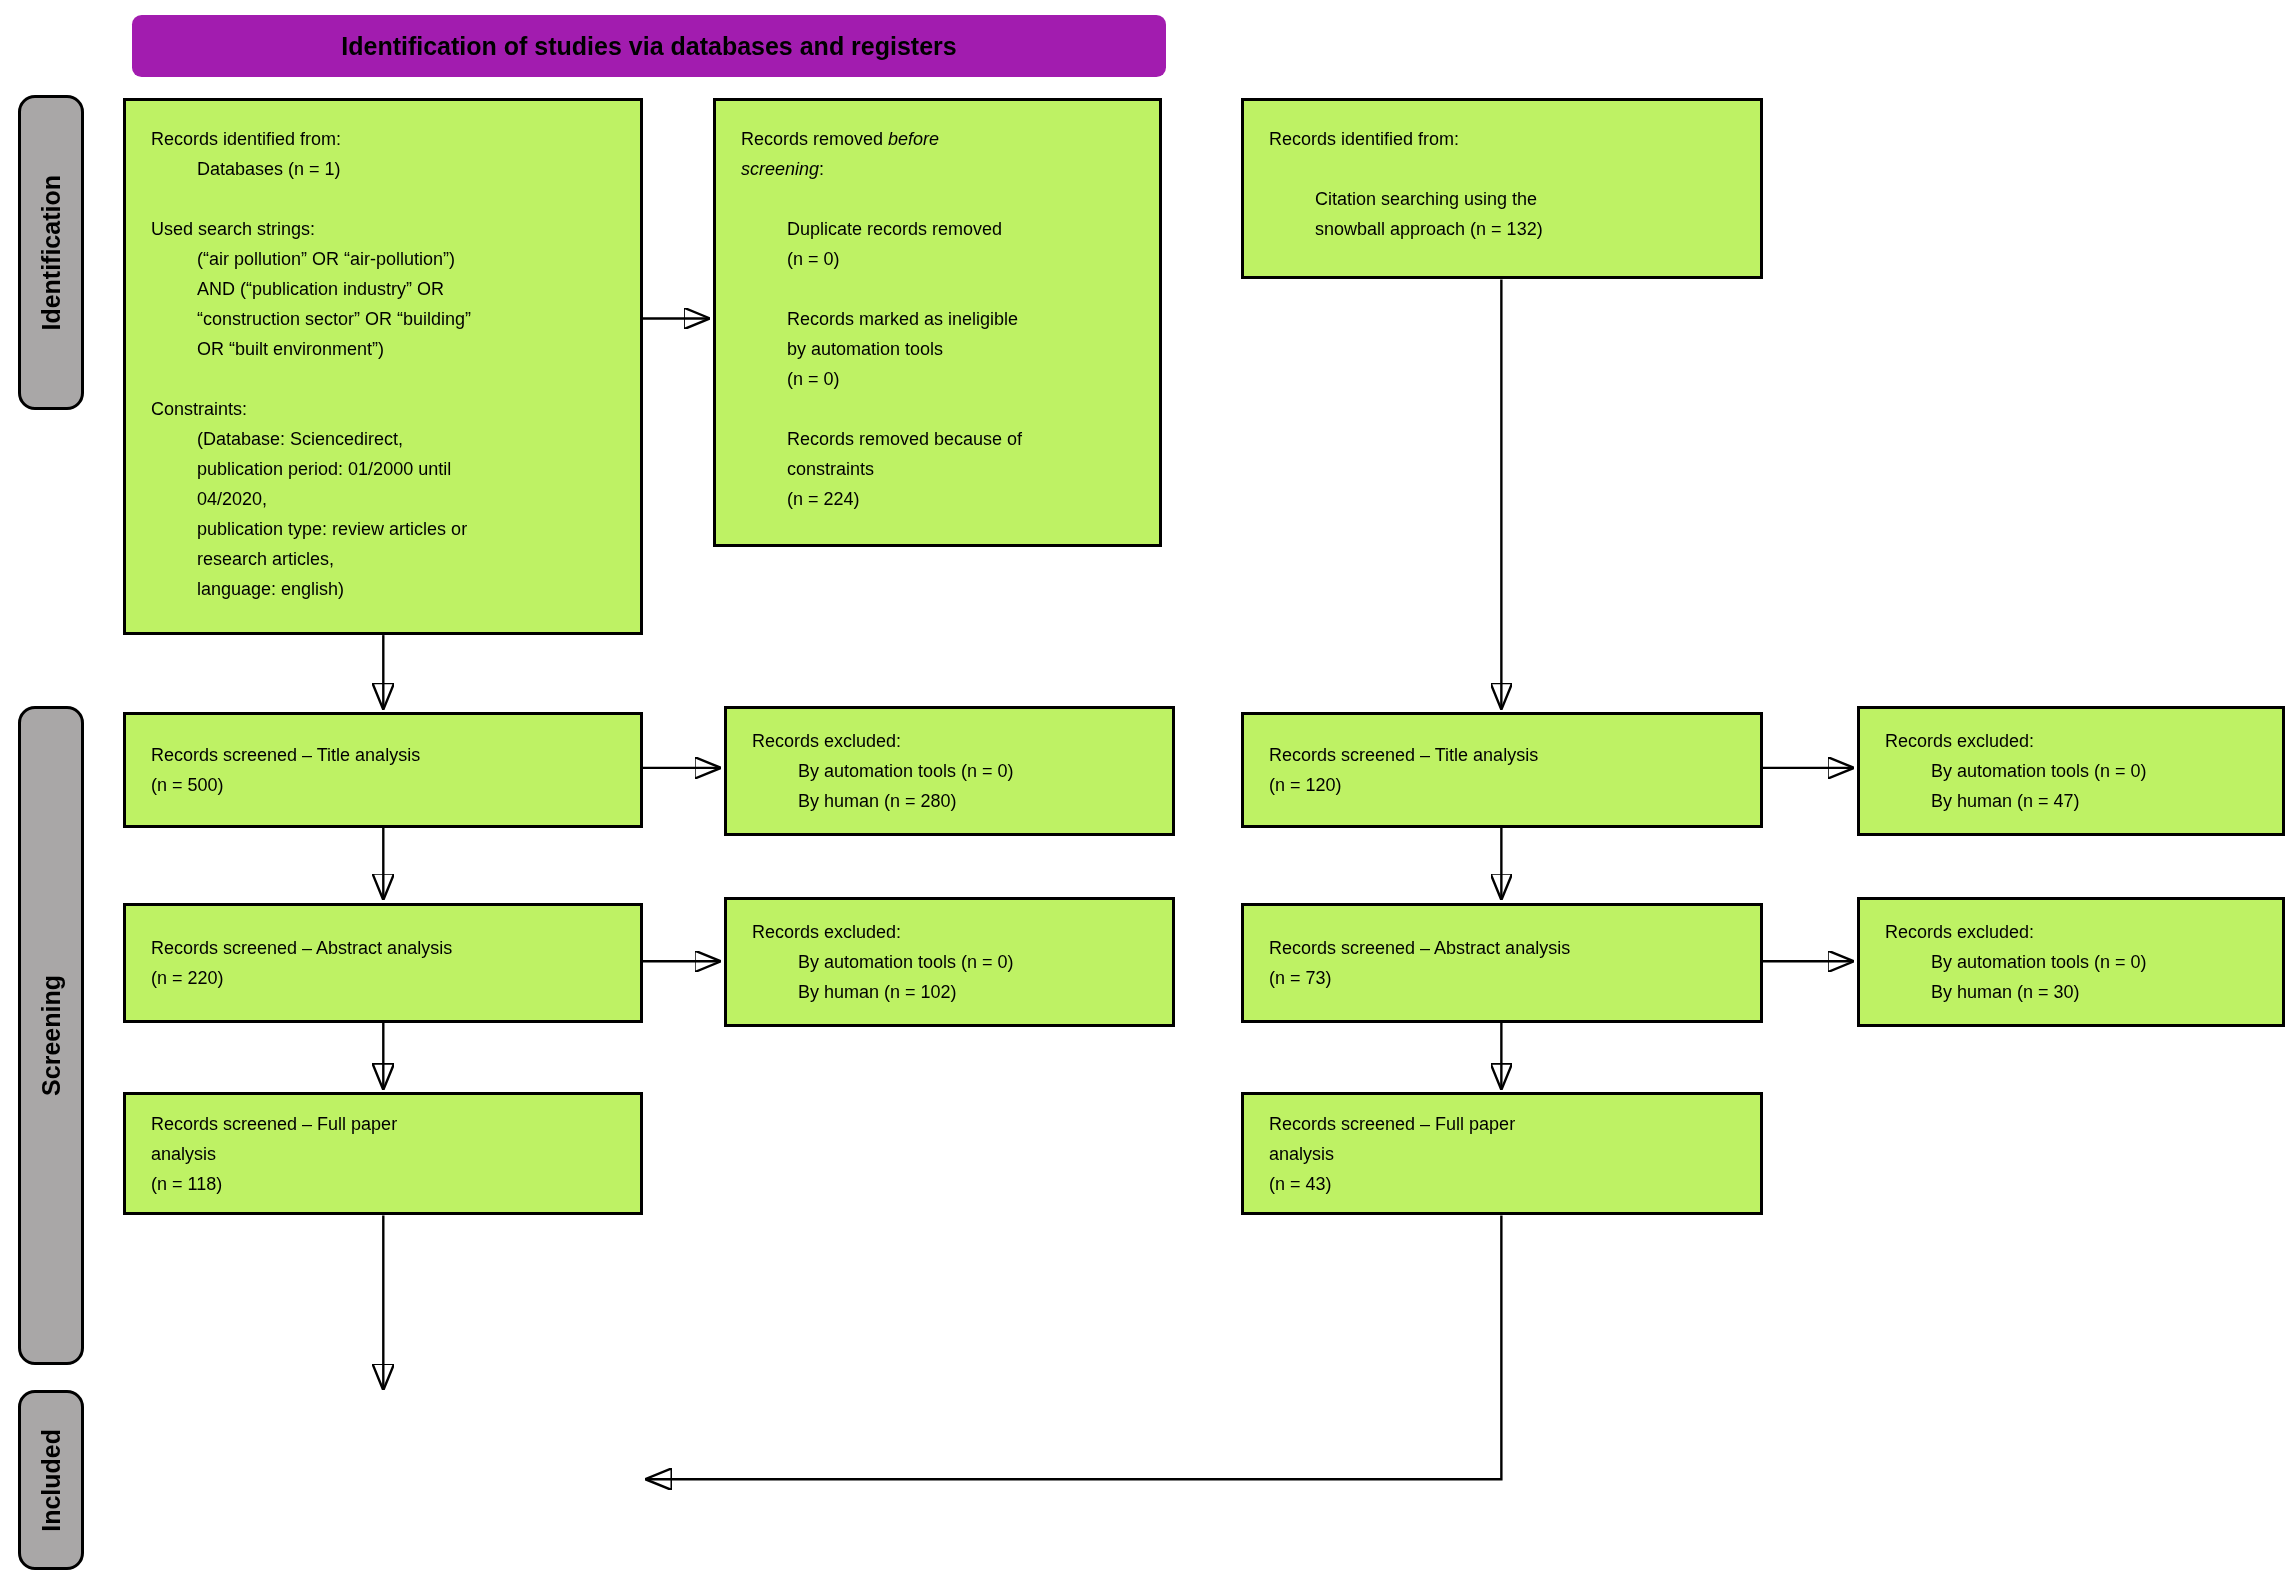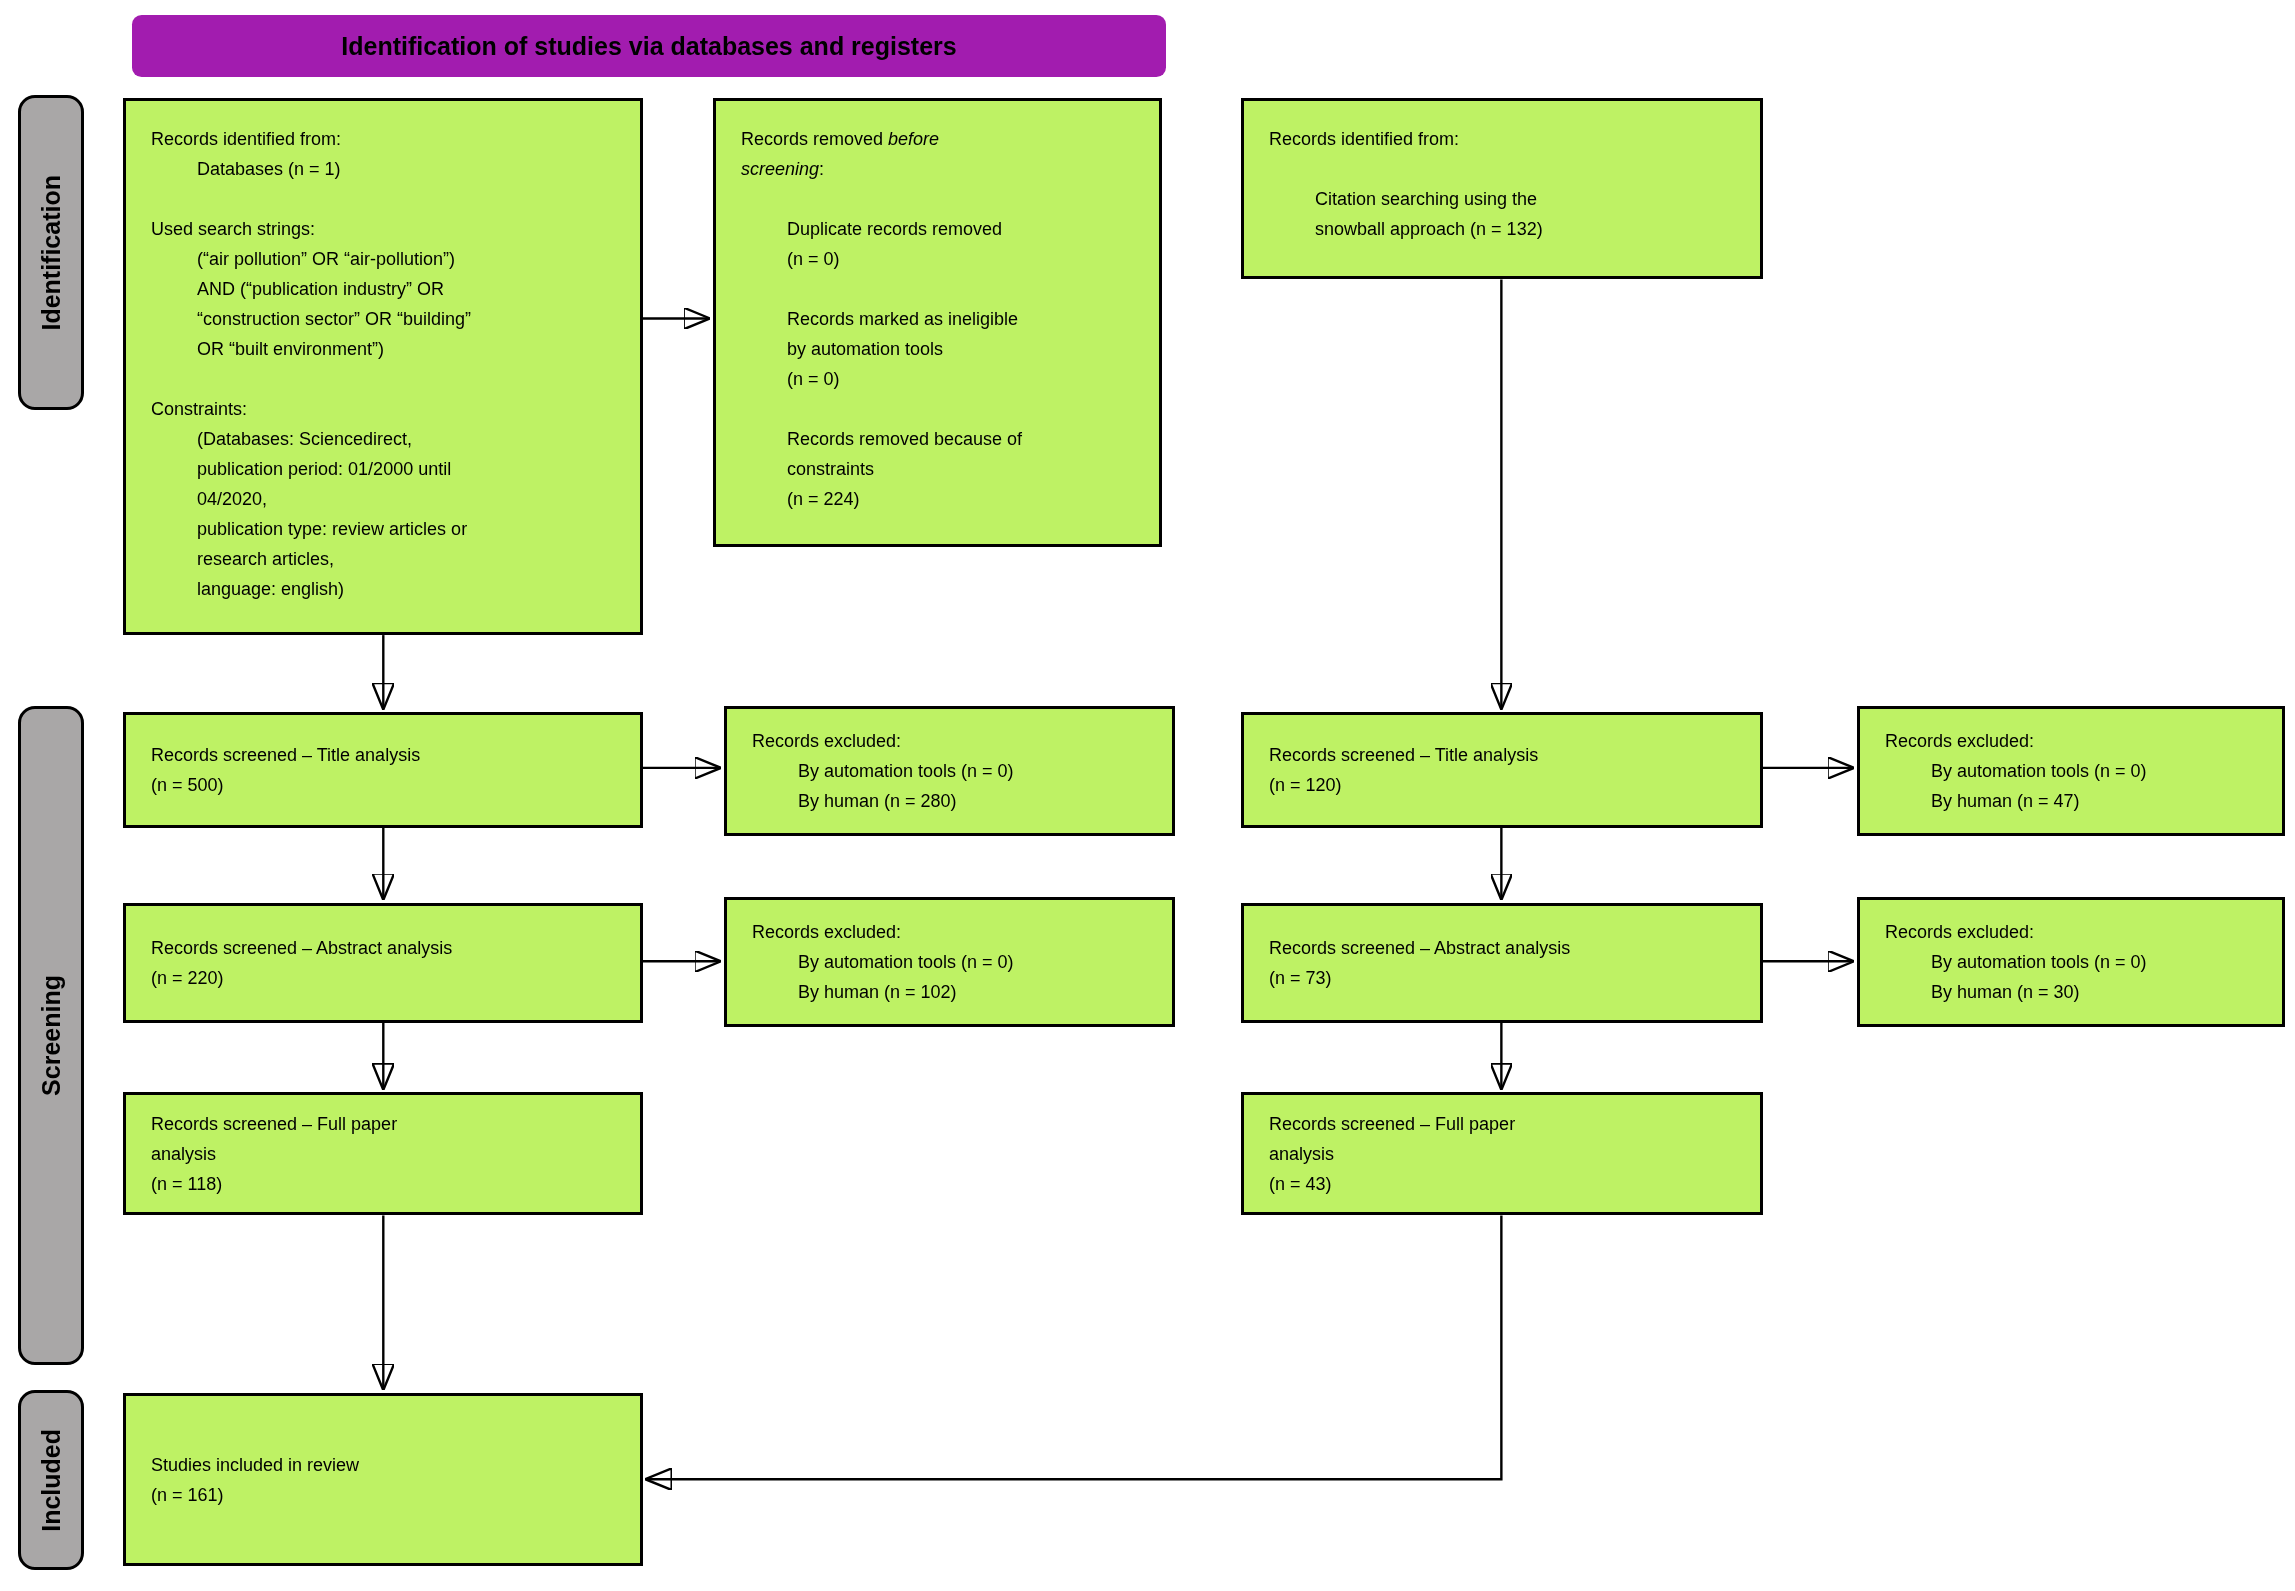--- a/index.html
+++ b/index.html
@@ -91,21 +91,21 @@
     <div class="line">Records identified from:</div>
     <div class="line ind1">Databases (n = 1)</div>
     <div class="line"></div>
     <div class="line">Used search strings:</div>
     <div class="line ind1">(“air pollution” OR “air-pollution”)</div>
     <div class="line ind1">AND (“publication industry” OR</div>
     <div class="line ind1">“construction sector” OR “building”</div>
     <div class="line ind1">OR “built environment”)</div>
     <div class="line"></div>
     <div class="line">Constraints:</div>
-    <div class="line ind1">(Databases: Sciencedirect,</div>
+    <div class="line ind1">(Database: Sciencedirect,</div>
     <div class="line ind1">publication period: 01/2000 until</div>
     <div class="line ind1">04/2020,</div>
     <div class="line ind1">publication type: review articles or</div>
     <div class="line ind1">research articles,</div>
     <div class="line ind1">language: english)</div>
   </div>
 
   <div class="box top" style="left:713px; top:98px; width:449px; height:449px;">
     <div class="line"><span>Records removed </span><span class="it">before</span></div>
     <div class="line"><span class="it">screening</span><span>:</span></div>
@@ -174,24 +174,20 @@
     <div class="line ind1">By automation tools (n = 0)</div>
     <div class="line ind1">By human (n = 30)</div>
   </div>
 
   <div class="box mid" style="left:1241px; top:1092px; width:522px; height:123px;">
     <div class="line">Records screened – Full paper</div>
     <div class="line">analysis</div>
     <div class="line">(n = 43)</div>
   </div>
 
-  <div class="box mid" style="left:123px; top:1393px; width:520px; height:173px;">
-    <div class="line">Studies included in review</div>
-    <div class="line">(n = 161)</div>
-  </div>
 
   <svg class="connectors" viewBox="0 0 3820 2648" xmlns="http://www.w3.org/2000/svg">
     <defs>
       <marker id="arrow" markerUnits="userSpaceOnUse" markerWidth="44" markerHeight="36" refX="42" refY="18" orient="auto">
         <path d="M0,0 L44,18 L0,36 Z" fill="#000" stroke="none"></path>
       </marker>
     </defs>
     <path d="M1070 530 L1180 530" marker-end="url(#arrow)"></path>
     <path d="M638 1057 L638 1179" marker-end="url(#arrow)"></path>
     <path d="M1070 1278 L1198 1278" marker-end="url(#arrow)"></path>

